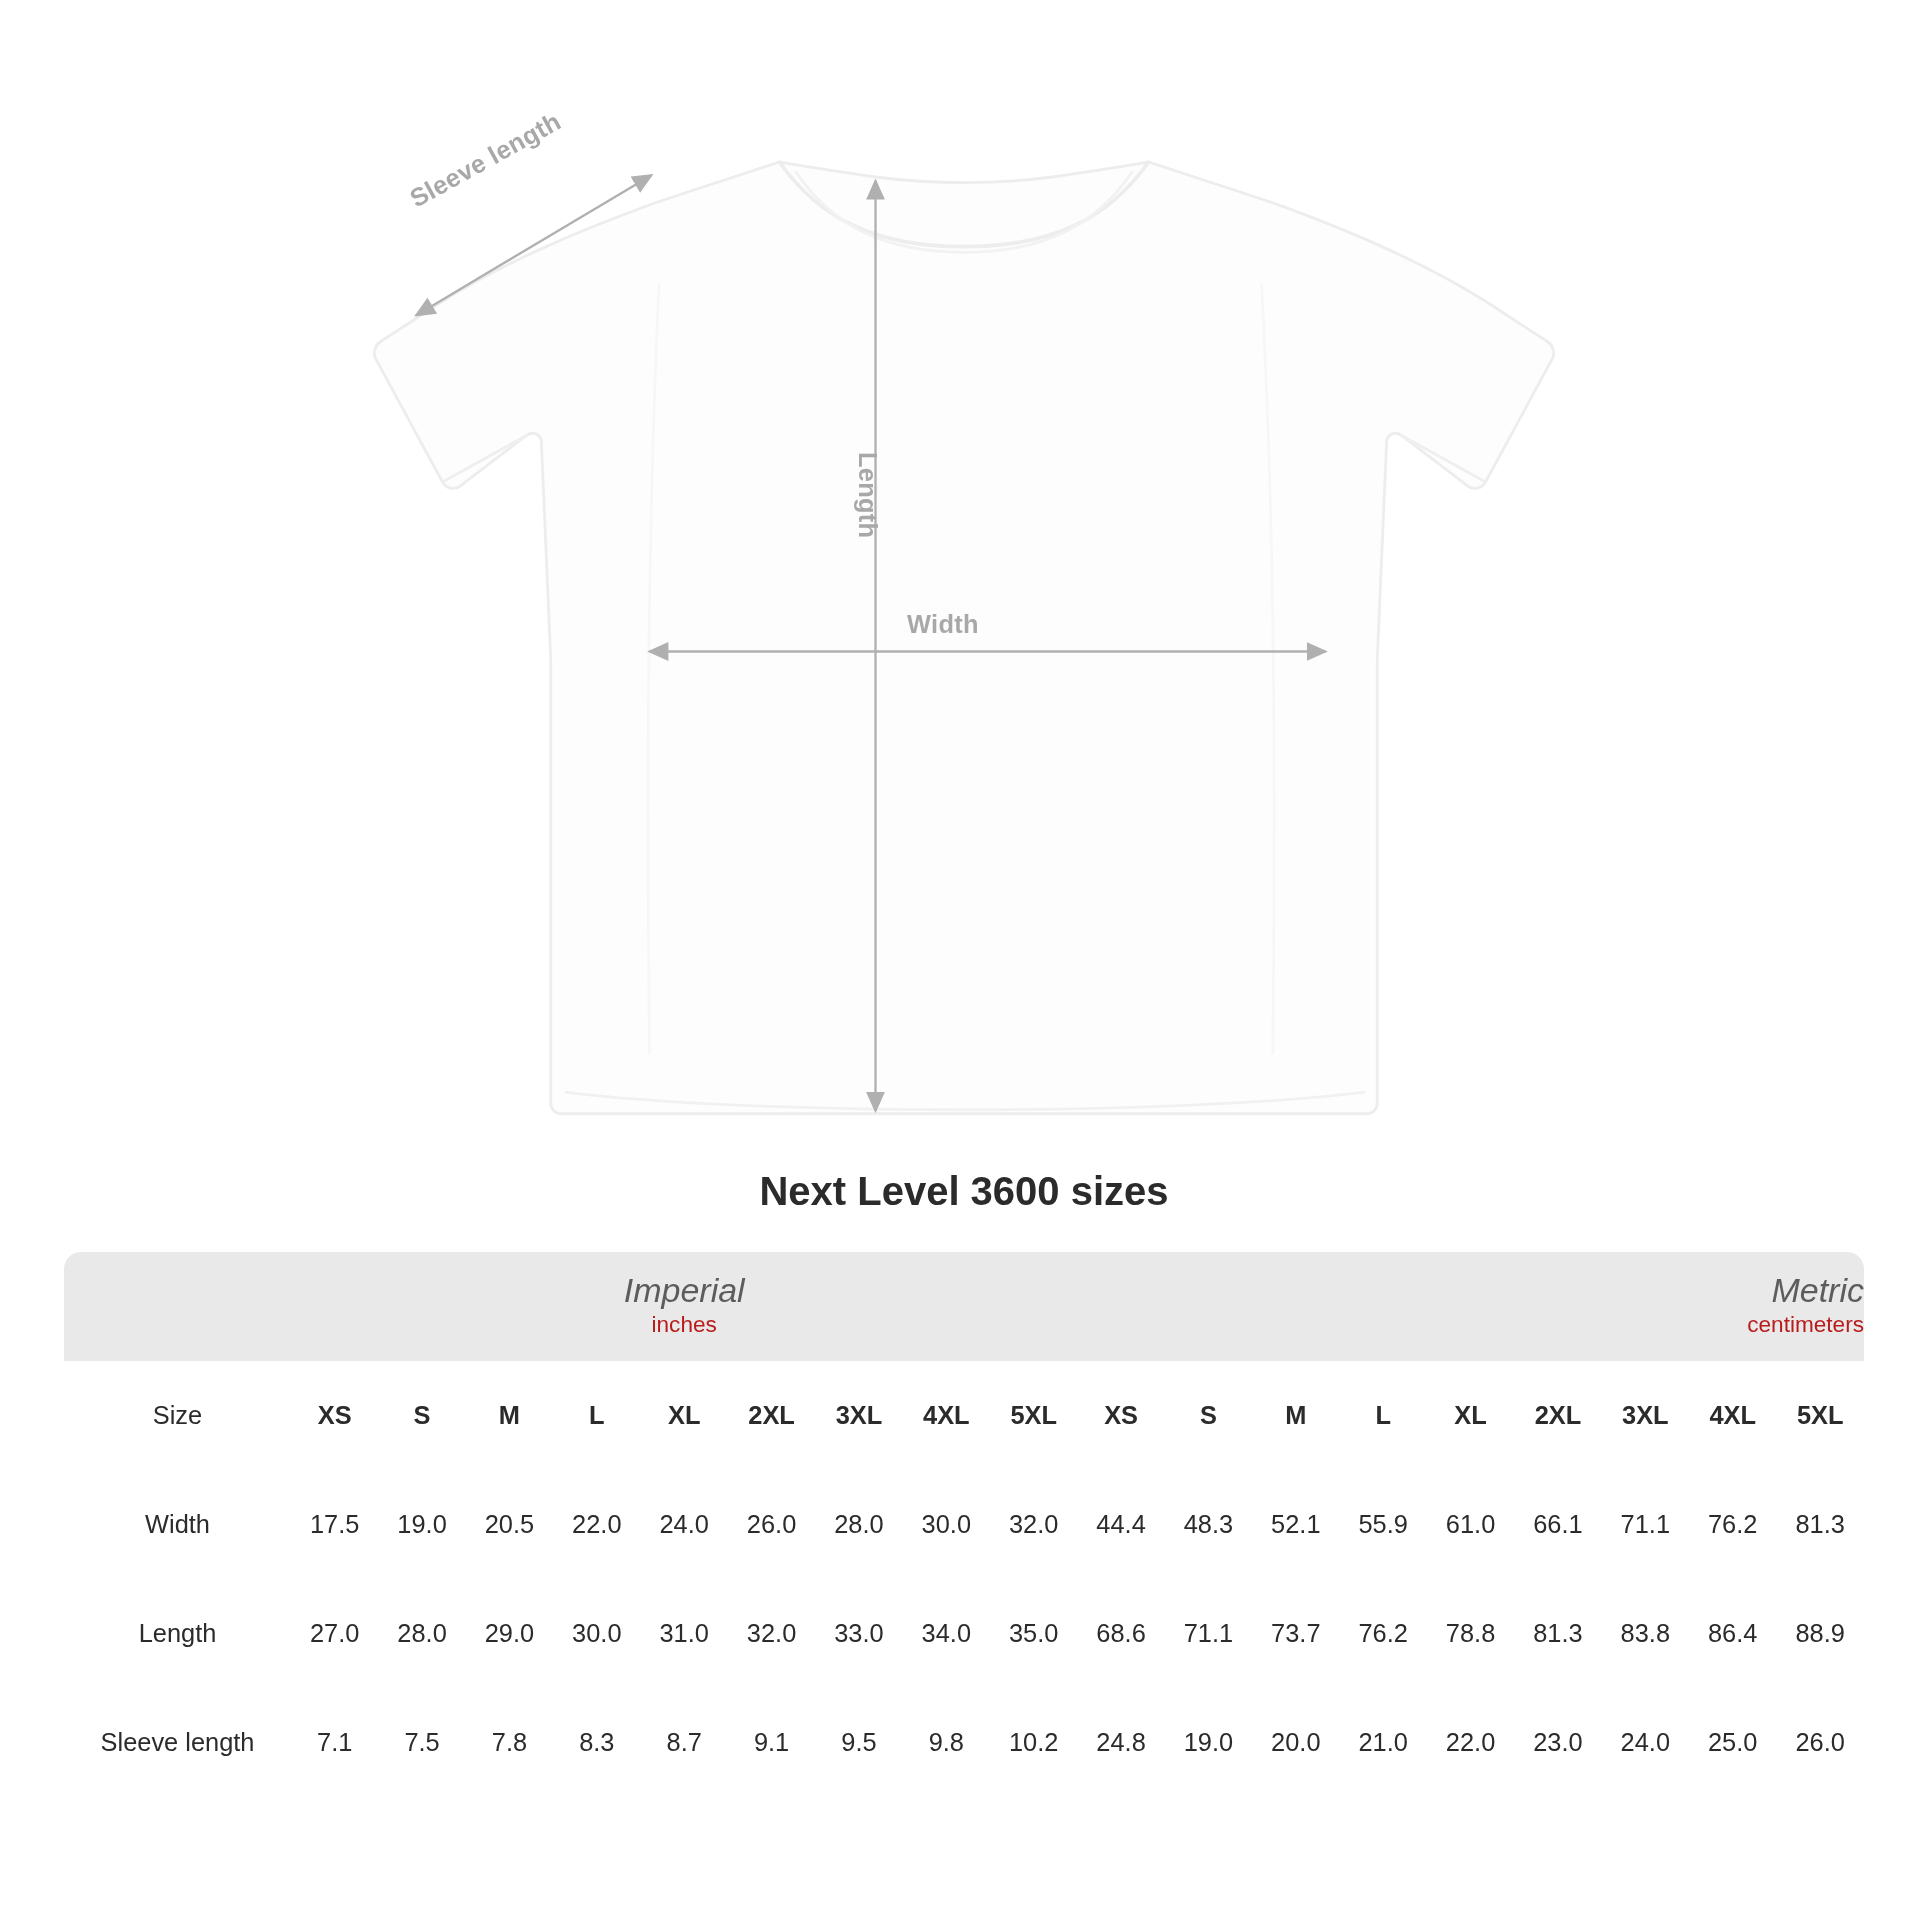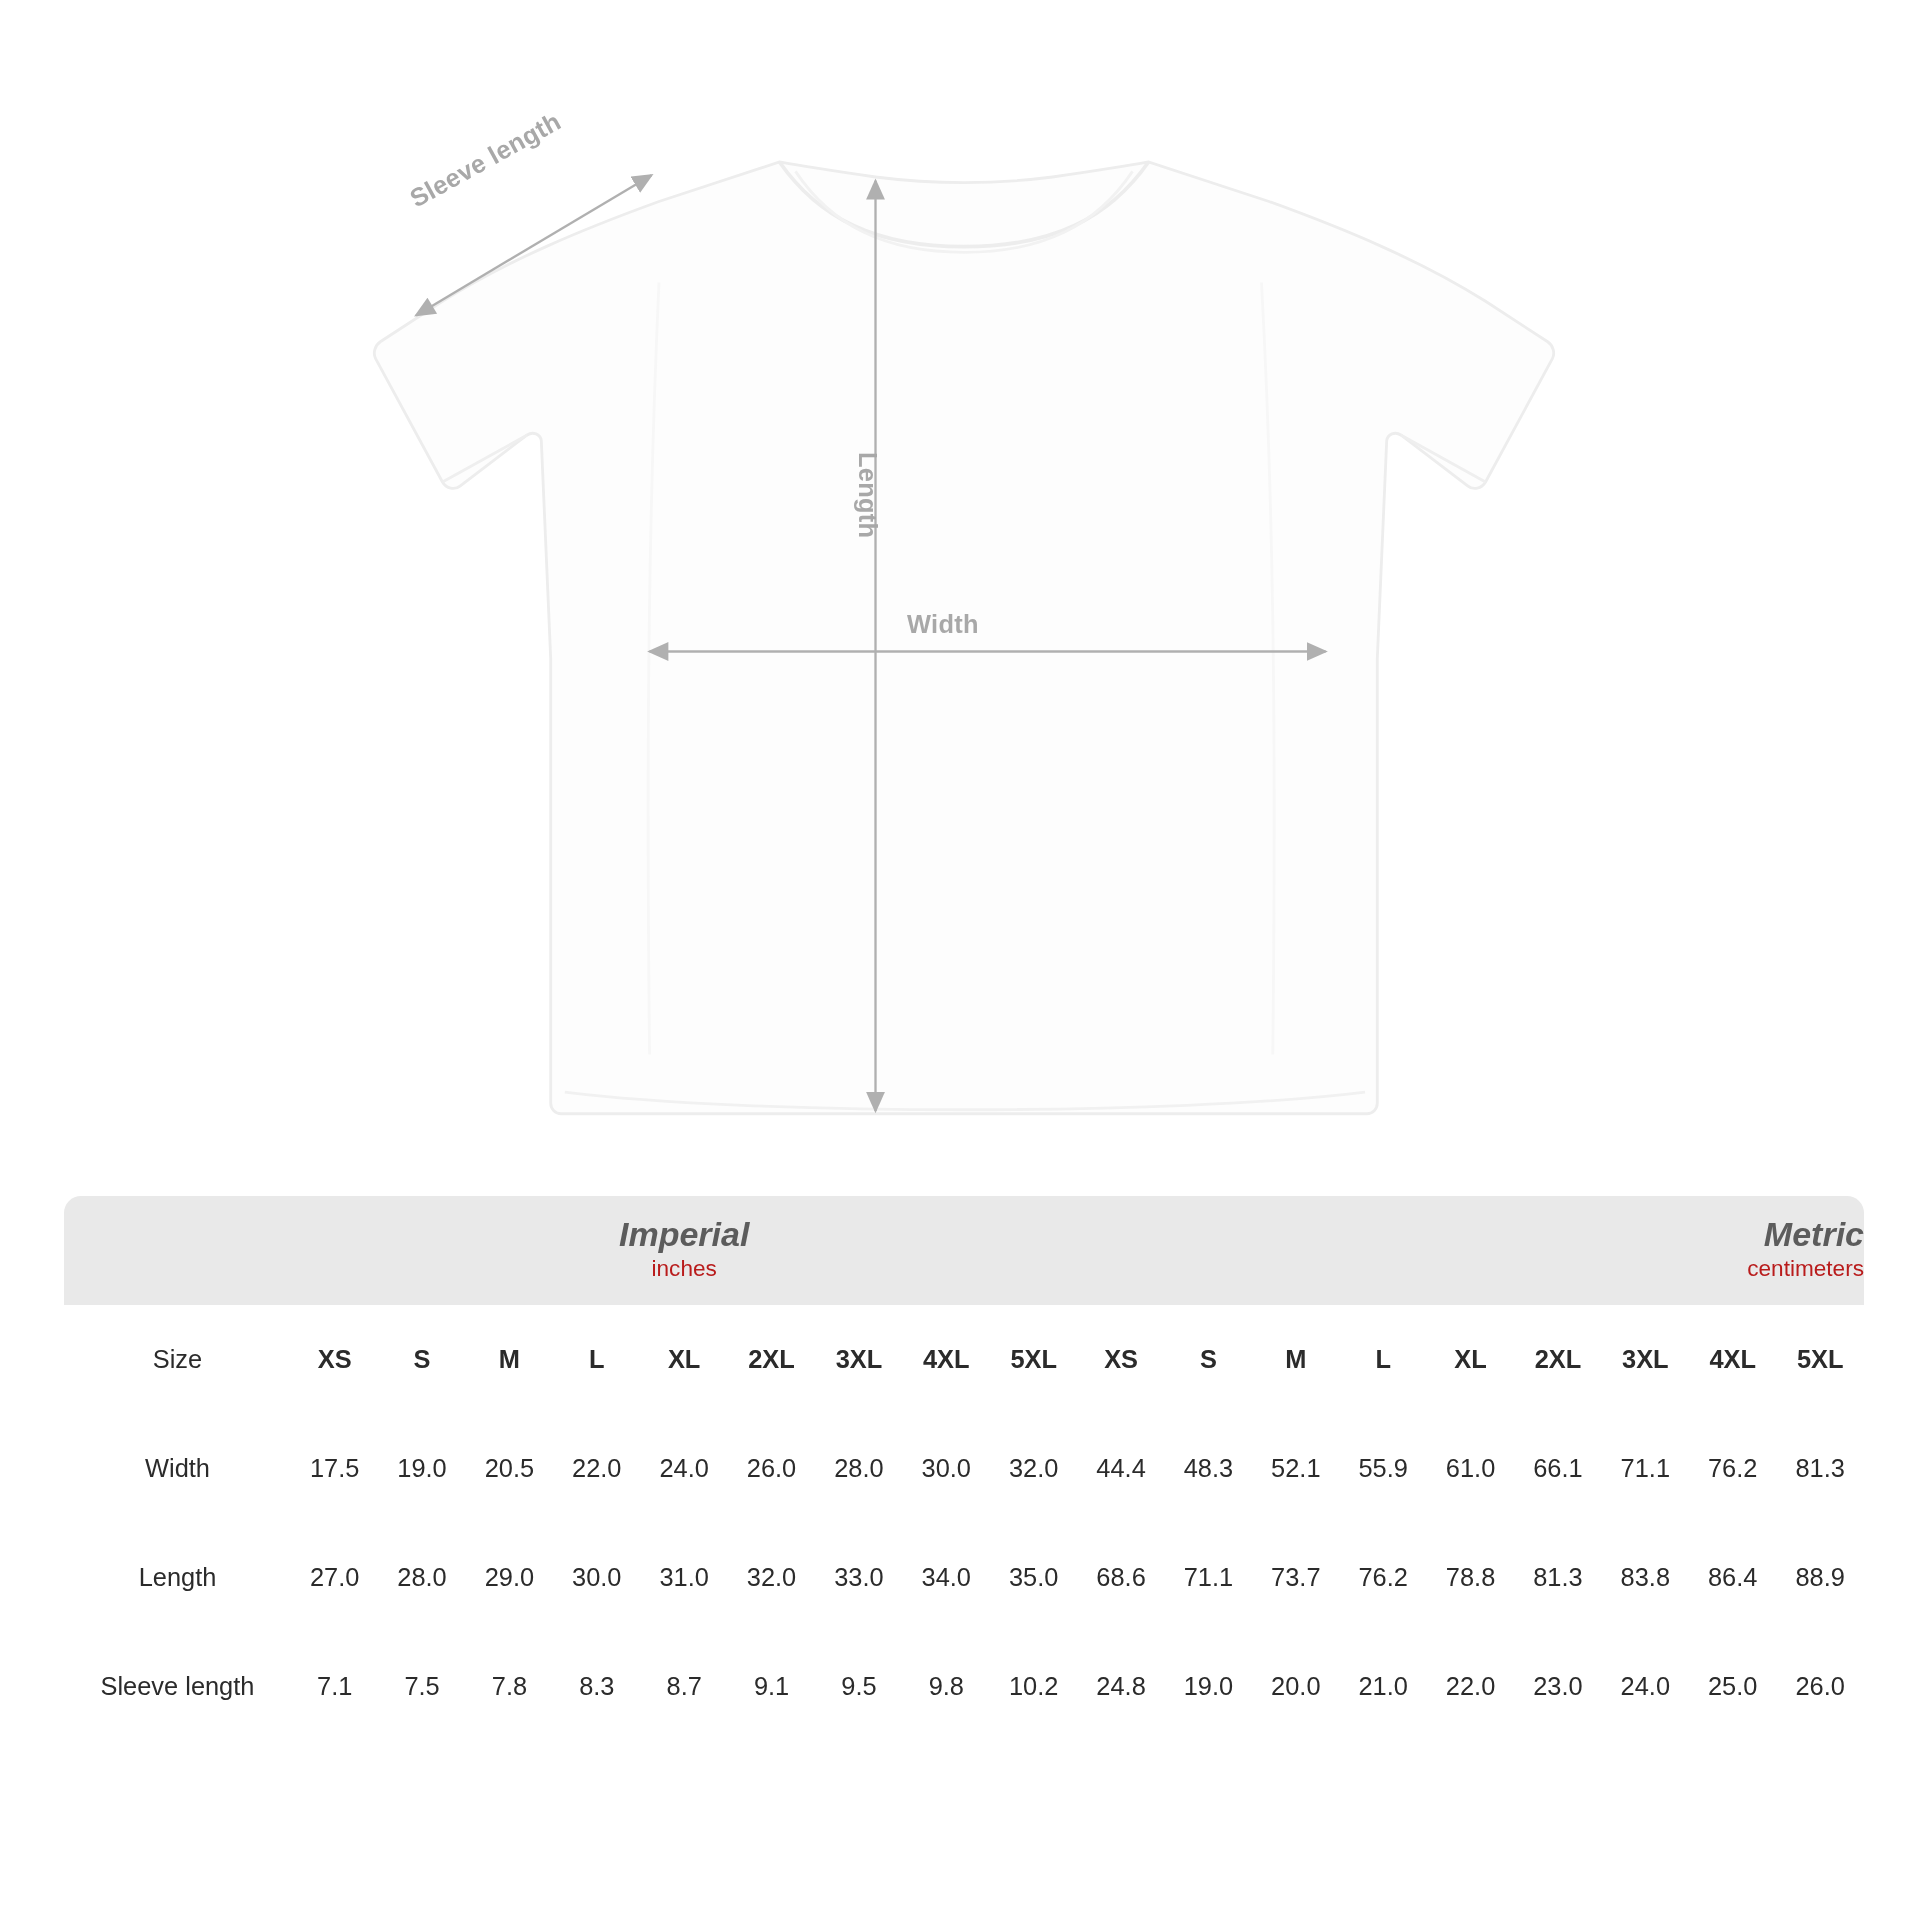--- a/index.html
+++ b/index.html
@@ -100,21 +100,21 @@
   }
   .unit-head.first {
     border-top-left-radius: 17px;
   }
   .unit-head.last {
     border-top-right-radius: 17px;
     text-align: right;
   }
   .unit-name {
     font-size: 34px;
-    font-weight: bold;
+    font-weight: normal;
     font-style: italic;
     color: #5c5c5c;
     line-height: 1.05;
   }
   .unit-sub {
     font-size: 22.6px;
     color: #b91c1c;
     line-height: 1.4;
   }
   .row-shade td {
@@ -211,20 +211,21 @@
         <line x1="690" y1="692" x2="1408" y2="692" stroke="#b0b0b0" stroke-width="2.5" marker-start="url(#arrTail)" marker-end="url(#arrHead)"></line>
       </g>
     </svg>
 
     <div class="dim-label label-sleeve">Sleeve length</div>
     <div class="dim-label label-length">Length</div>
     <div class="dim-label label-width">Width</div>
   </div>
 
   <div class="title-block">
+    <h1 class="chart-title">Next Level 3600 sizes</h1>
   </div>
 
   <div class="table-wrap">
     <table class="size-table">
       <colgroup>
         <col style="width:226px">
         <col span="18" style="width:87px">
       </colgroup>
       <tbody>
         <tr>

